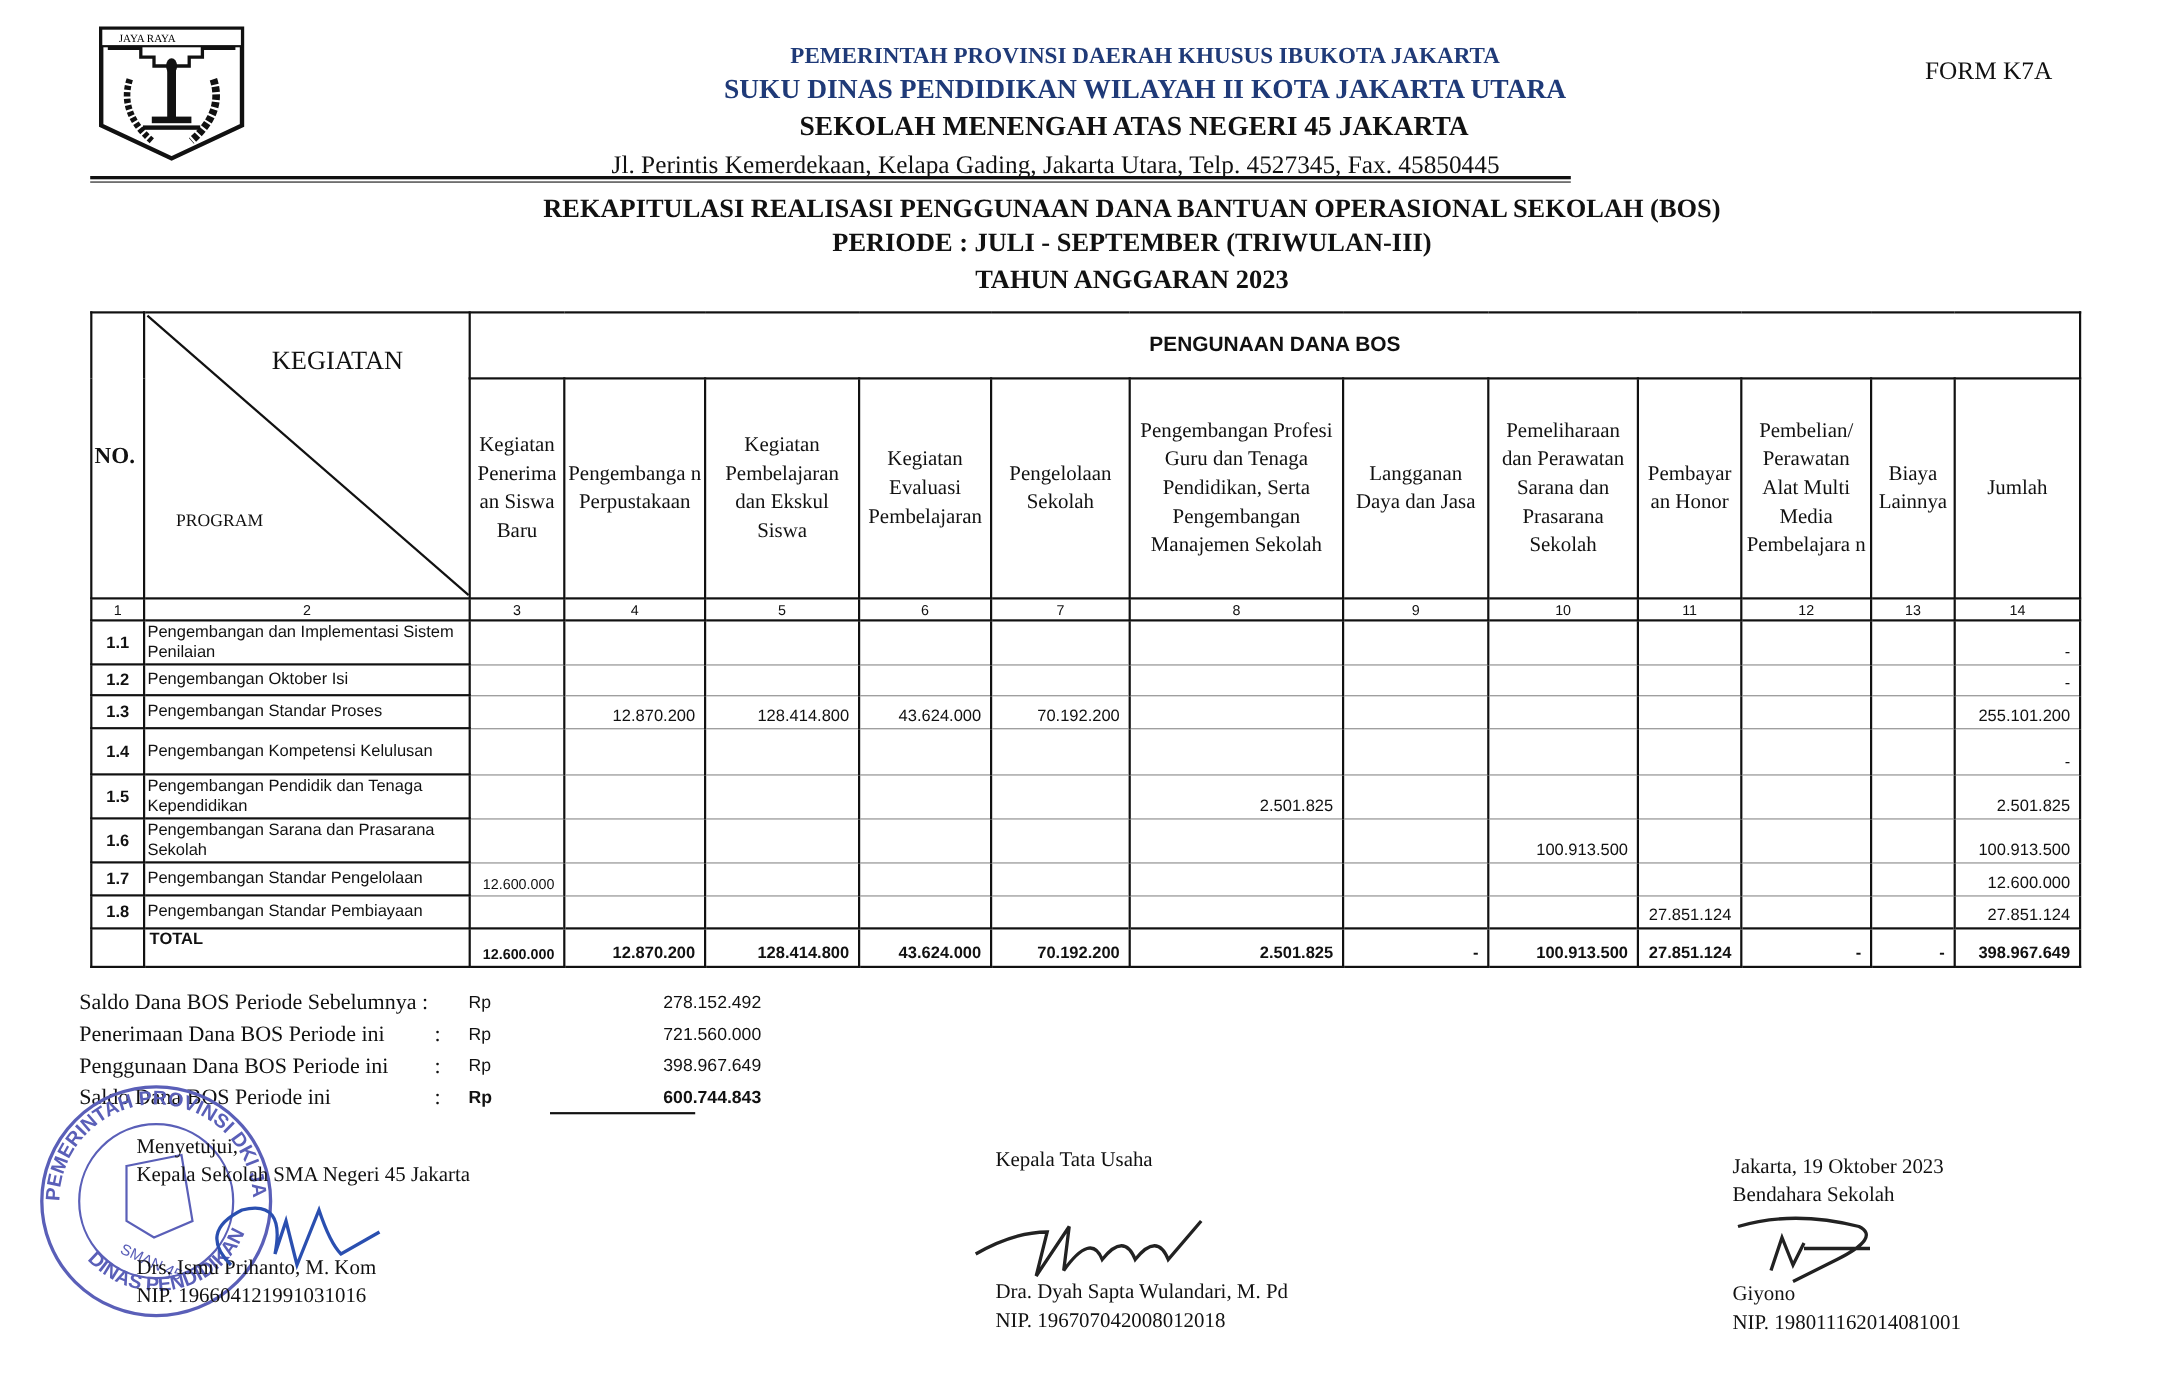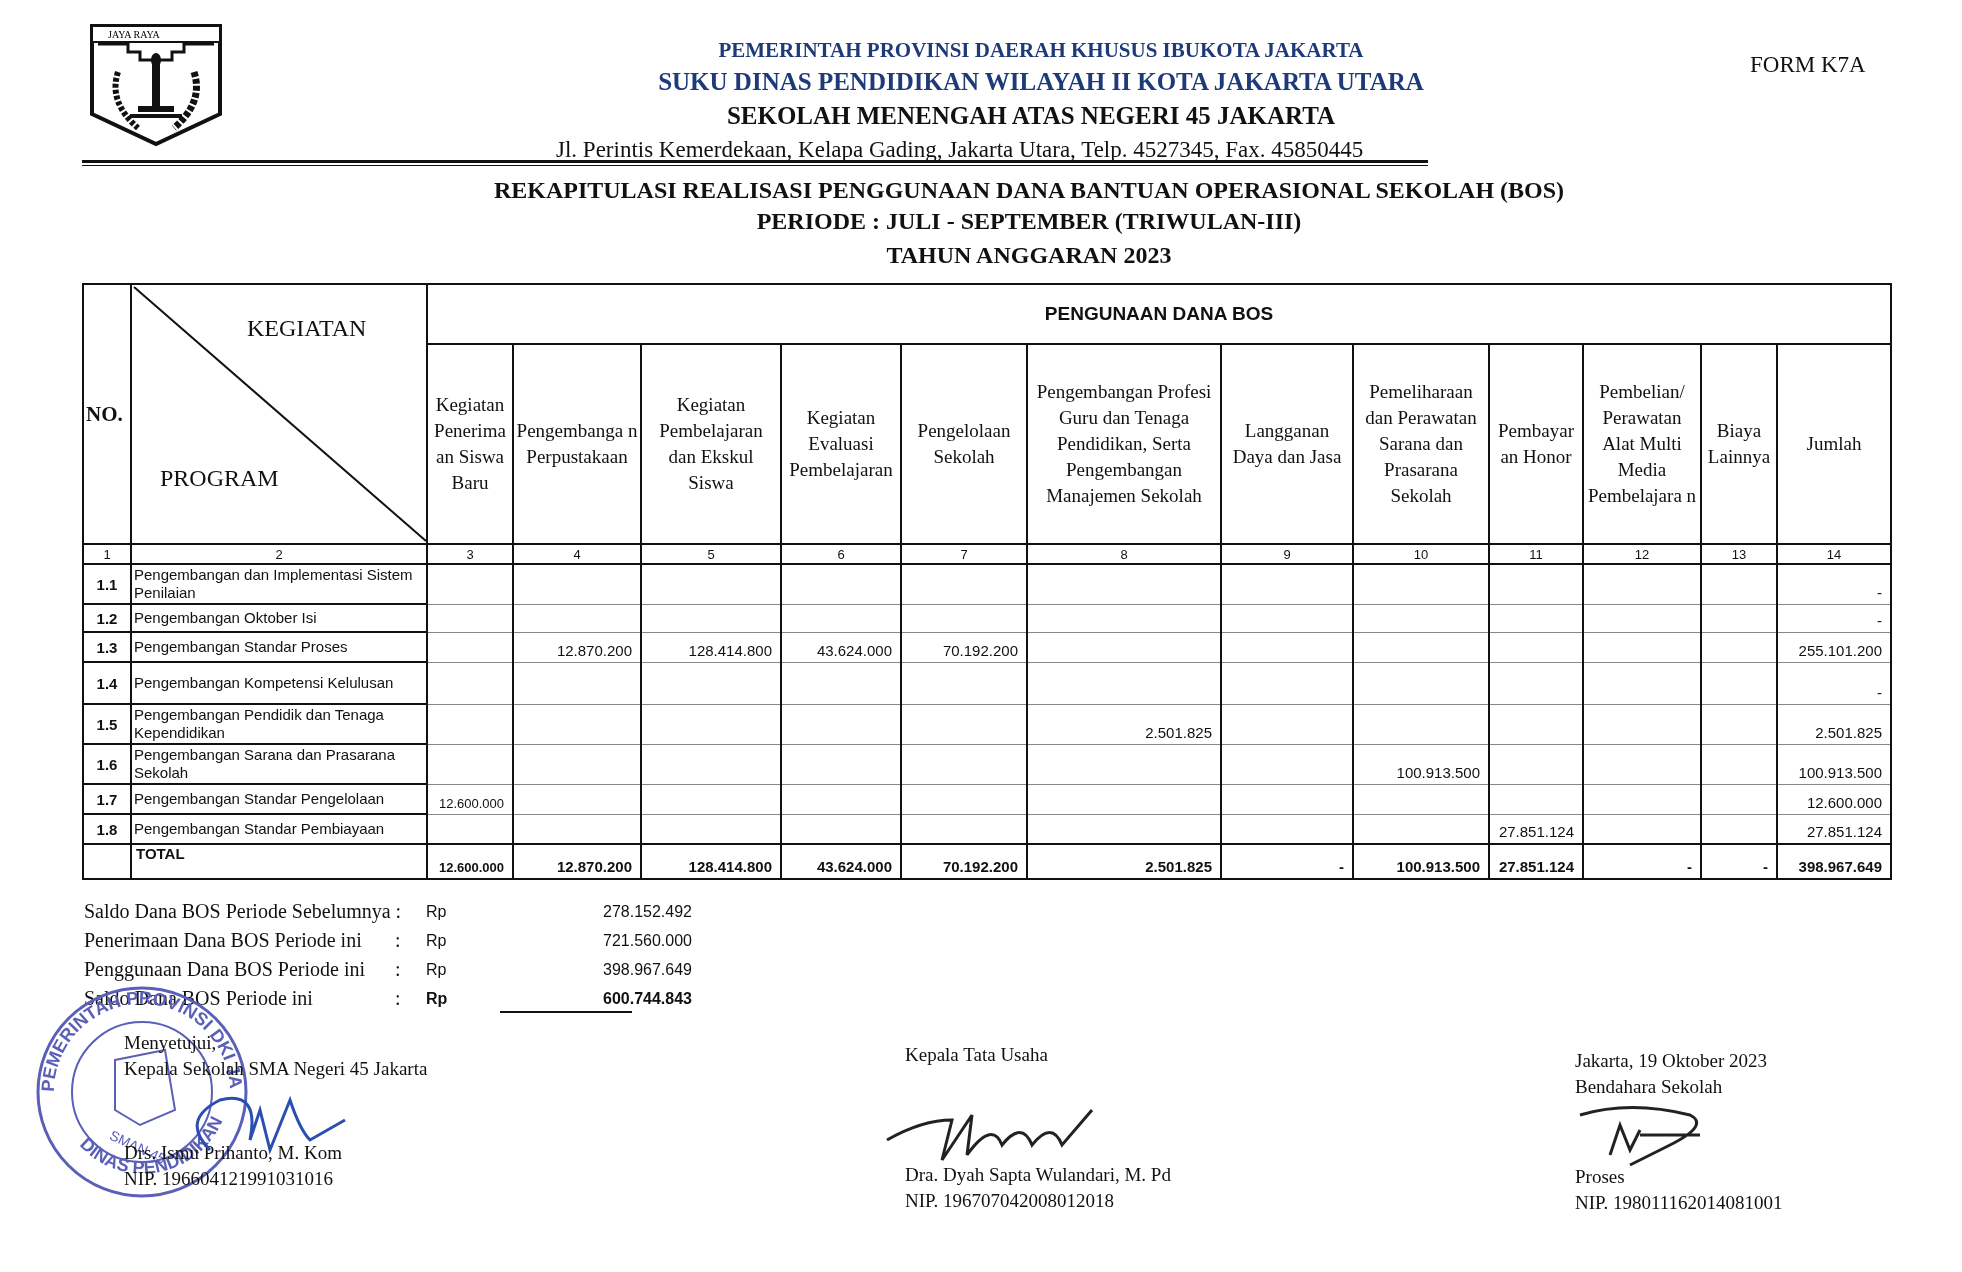--- a/index.html
+++ b/index.html
@@ -25,27 +25,27 @@
   .body td { font-family: "Liberation Sans", sans-serif; font-size: 15px; }
   .body td.no { text-align: center; font-size: 15px; font-weight: bold; }
   .body td.prog { font-size: 15px; line-height: 18px; }
   .body td.val { text-align: right; padding-right: 8px; vertical-align: bottom; padding-bottom: 3px; }
   .body td.inner { border-top: 1px solid #888; border-bottom: 1px solid #888; }
   .total td { font-weight: bold; font-family: "Liberation Sans", sans-serif; font-size: 15px; height: 30px; }
   .total td.val { text-align: right; padding-right: 8px; vertical-align: bottom; padding-bottom: 3px; }
   .diag { position: relative; padding: 0 !important; font-family: Liberation Serif, serif; }
   .diag svg { position: absolute; left: 0; top: 0; }
   .diag .keg { position: absolute; left: 115px; top: 30px; font-size: 24px; }
-  .diag .prog { position: absolute; left: 28px; top: 180px; font-size: 24px; }
+  .diag .prog { position: absolute; left: 28px; top: 180px; font-size: 16px; }
   .pdb { font-weight: bold; font-size: 19px; text-align: center; font-family: "Liberation Sans", sans-serif; height: 58px; }
   .noh { font-weight: bold; font-size: 21px; text-align: left !important; padding-left: 4px; }
 
   .summary { position: absolute; left: 72px; top: 900px; font-size: 20px; }
   .srow { position: relative; height: 29px; }
-  .slabel { position: absolute; left: 0; top: 0; white-space: nowrap; margin-left: 12px; }
+  .slabel { position: absolute; left: 0; top: 0; white-space: nowrap; }
   .scolon { position: absolute; left: 323px; top: 0; }
   .srp { position: absolute; left: 354px; top: 3px; font-family: Liberation Sans, sans-serif; font-size: 16px; }
   .sval { position: absolute; left: 440px; width: 180px; top: 3px; font-family: "Liberation Sans", sans-serif; font-size: 16px; text-align: right; }
   .sline { position: absolute; left: 500px; top: 1011px; width: 132px; height: 2px; background: #111; }
   .bold { font-weight: bold; }
 
   .sig { position: absolute; font-size: 19px; line-height: 26px; white-space: nowrap; }
   .stamp { position: absolute; left: 30px; top: 980px; width: 250px; height: 220px; }
 </style>
 </head>
@@ -348,15 +348,15 @@
 </div>
 
 <div class="sig" style="left:1575px; top:1048px;">
   <div>Jakarta,  19 Oktober 2023</div>
   <div>Bendahara Sekolah</div>
 </div>
 <svg style="position:absolute;left:1570px;top:1095px" width="160" height="90">
   <path d="M10 20 Q60 5 120 20 Q140 30 100 50 L60 70 M40 60 L50 30 L60 55 L70 35 M70 40 L130 40" fill="none" stroke="#222" stroke-width="3"></path>
 </svg>
 <div class="sig" style="left:1575px; top:1164px;">
-  <div>Proses</div>
+  <div>Giyono</div>
   <div>NIP. 198011162014081001</div>
 </div>
 
 </body></html>

